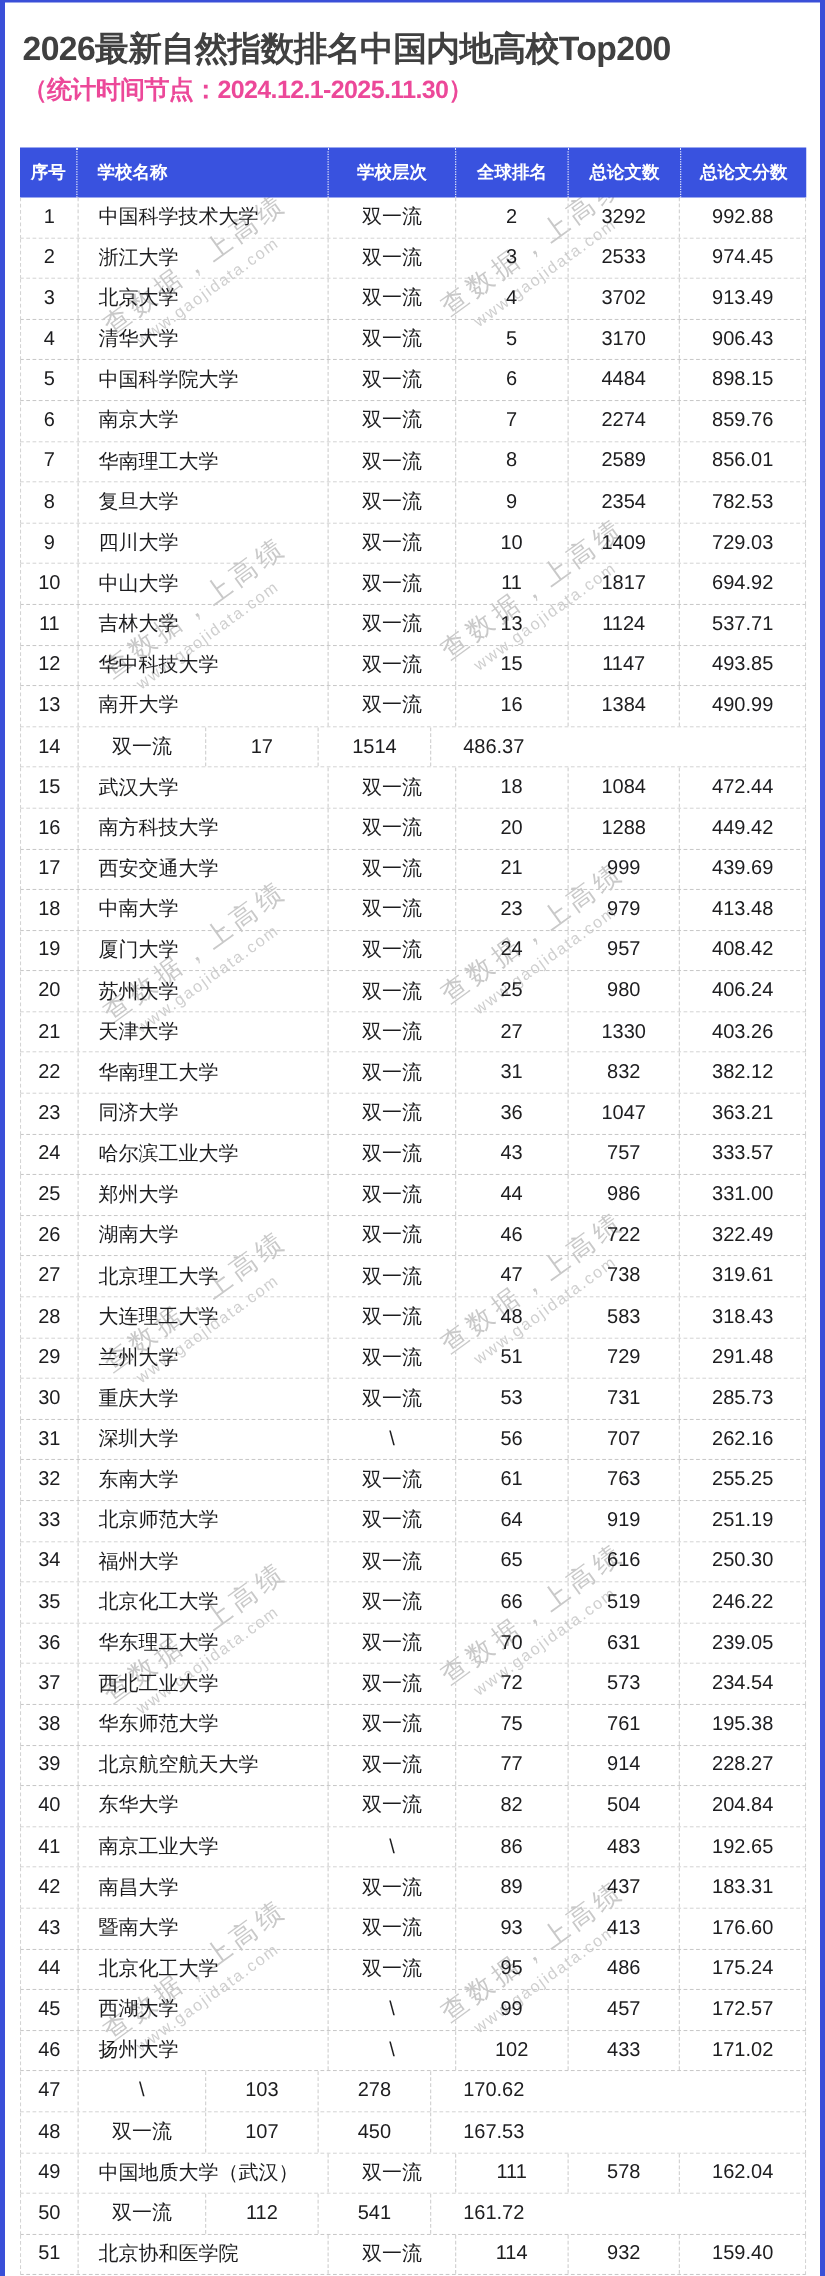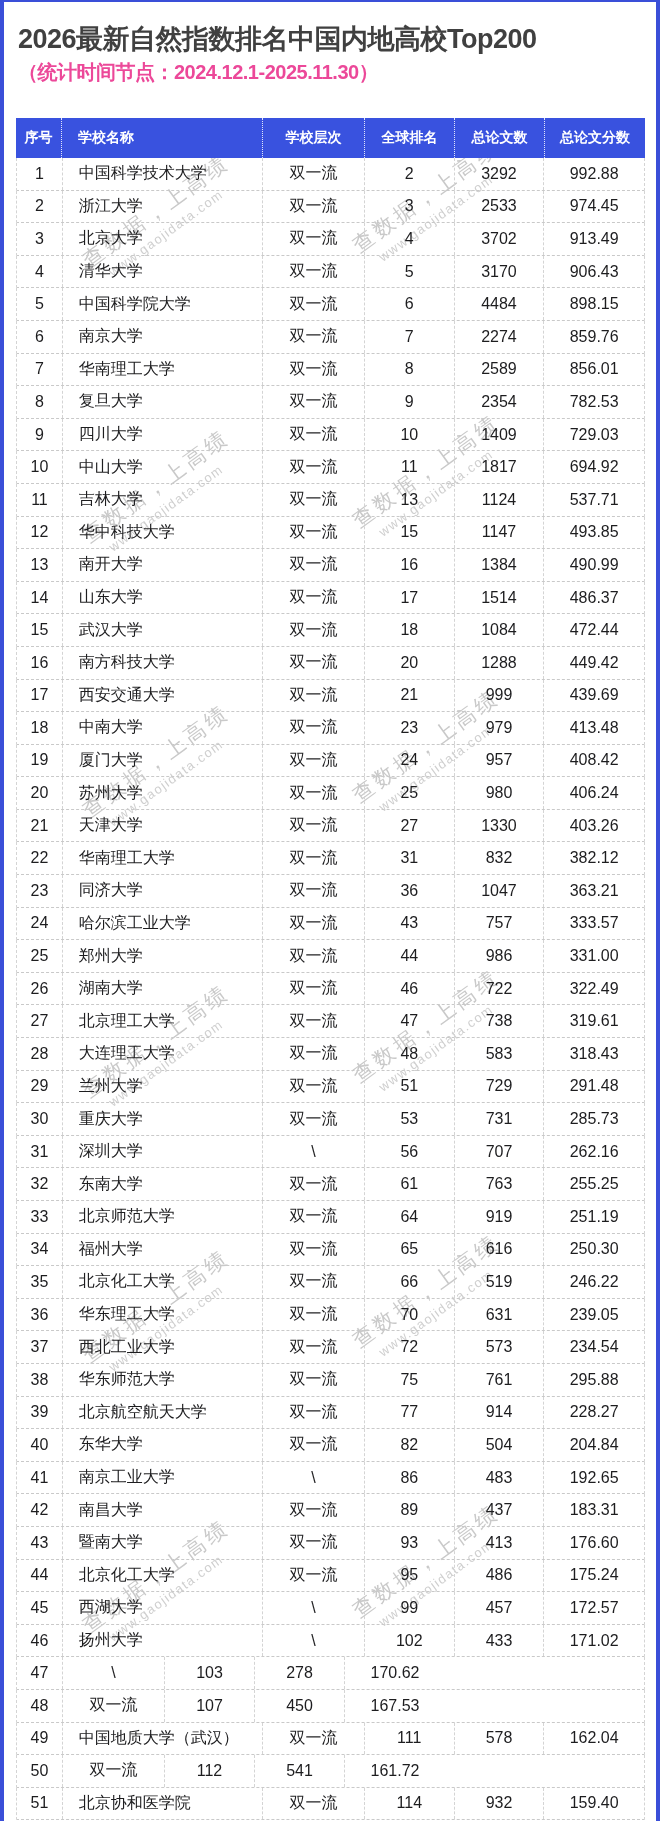--- a/index.html
+++ b/index.html
@@ -232,21 +232,20 @@
         <div class="tr">
           <div class="td c0">13</div>
           <div class="td c1">南开大学</div>
           <div class="td c2">双一流</div>
           <div class="td c3">16</div>
           <div class="td c4">1384</div>
           <div class="td c5">490.99</div>
         </div>
         <div class="tr">
           <div class="td c0">14</div>
-          <div class="td c1">山东大学</div>
           <div class="td c2">双一流</div>
           <div class="td c3">17</div>
           <div class="td c4">1514</div>
           <div class="td c5">486.37</div>
         </div>
         <div class="tr">
           <div class="td c0">15</div>
           <div class="td c1">武汉大学</div>
           <div class="td c2">双一流</div>
           <div class="td c3">18</div>
@@ -428,21 +427,21 @@
           <div class="td c3">72</div>
           <div class="td c4">573</div>
           <div class="td c5">234.54</div>
         </div>
         <div class="tr">
           <div class="td c0">38</div>
           <div class="td c1">华东师范大学</div>
           <div class="td c2">双一流</div>
           <div class="td c3">75</div>
           <div class="td c4">761</div>
-          <div class="td c5">295.88</div>
+          <div class="td c5">195.38</div>
         </div>
         <div class="tr">
           <div class="td c0">39</div>
           <div class="td c1">北京航空航天大学</div>
           <div class="td c2">双一流</div>
           <div class="td c3">77</div>
           <div class="td c4">914</div>
           <div class="td c5">228.27</div>
         </div>
         <div class="tr">

